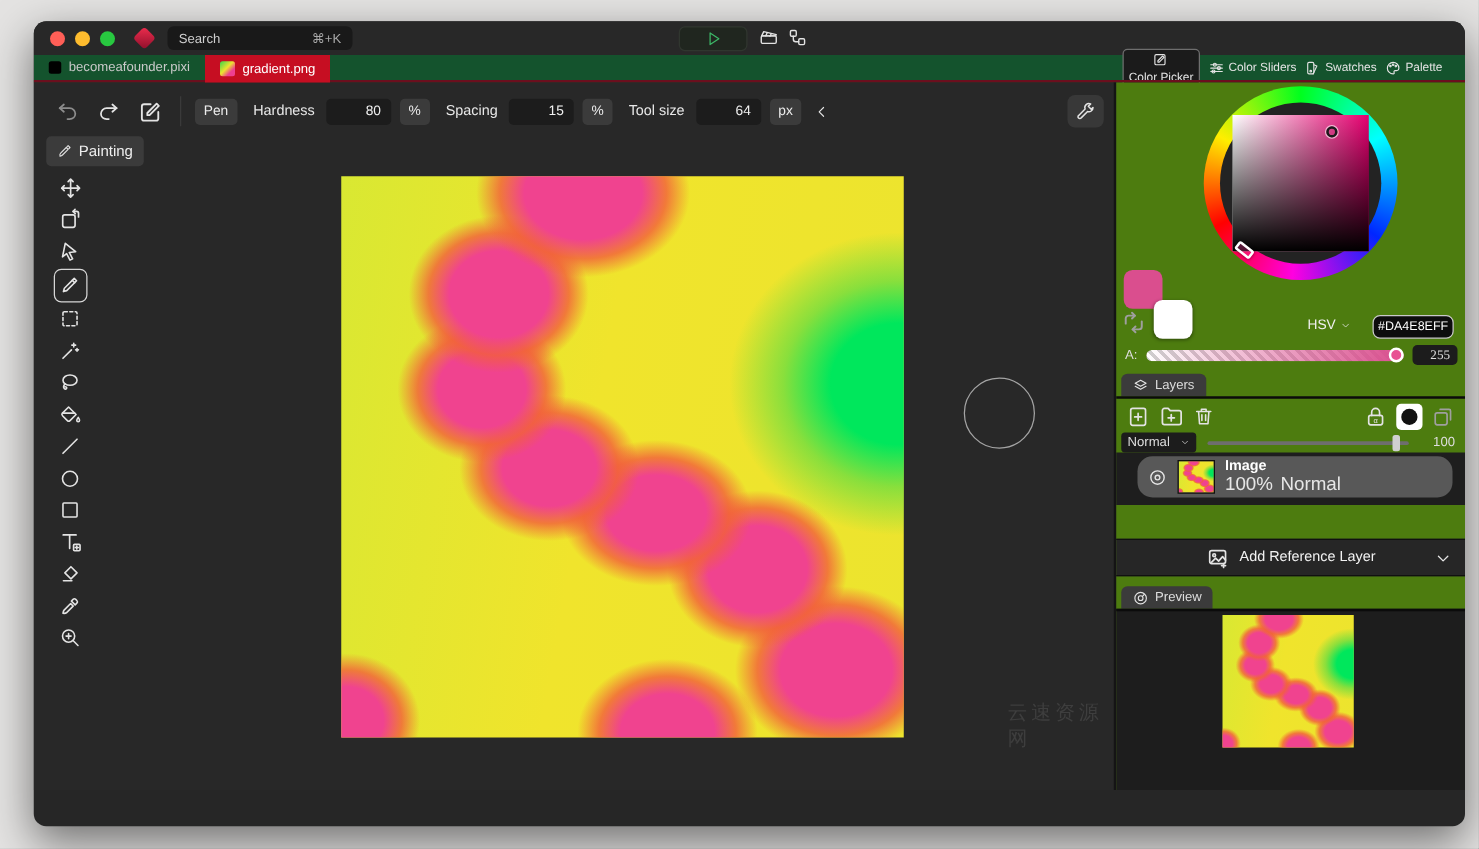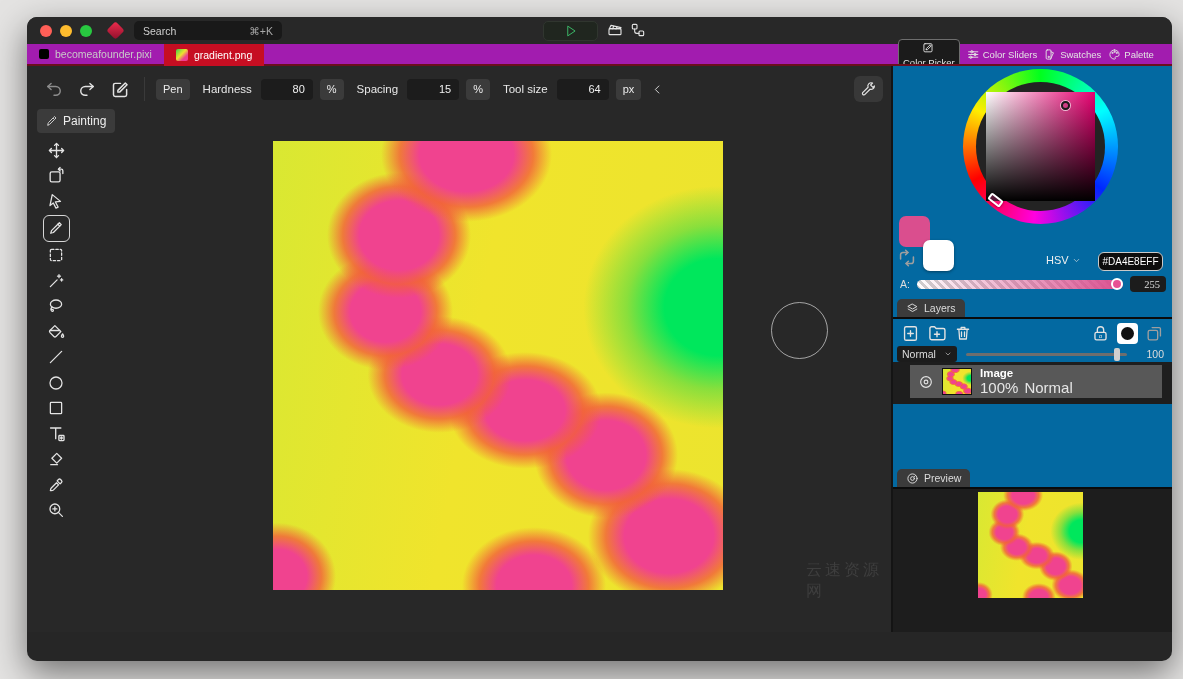--- a/index.html
+++ b/index.html
@@ -18,35 +18,35 @@
   .logo{width:13px;height:13px;margin:0 12px 0 9px;background:linear-gradient(135deg,#ef2d4e,#8e0f2b);
     transform:rotate(45deg);border-radius:3px;}
   .search{width:148px;height:19px;background:#191919;border-radius:5px;display:flex;align-items:center;
     justify-content:space-between;padding:0 9px;font-size:10.5px;color:#cfcfcf;}
   .search .sc{color:#a8a8a8;}
   .play-btn{position:absolute;left:516px;top:4px;width:55px;height:20px;background:#20261f;border:1px solid #30362f;
     border-radius:5px;display:flex;align-items:center;justify-content:center;}
   .tb-ic{position:absolute;top:5px;}
 
   
-  .tabstrip{position:relative;height:22px;background:#a21caf;display:flex;align-items:flex-start;}
+  .tabstrip{position:relative;height:22px;background:#14532d;display:flex;align-items:flex-start;}
   .strip-line{position:absolute;left:0;right:0;bottom:0;height:2px;background:#6b0f1e;}
   .doc-tab{height:20px;display:flex;align-items:center;gap:6px;padding:0 12px;font-size:10.5px;color:#c9c9c9;}
   .doc-tab.active{height:22px;background:#c60e22;color:#fff;z-index:1;}
   .doc-ic1{width:10px;height:10px;background:#000;border-radius:2px;}
   .mini-art{width:12px;height:12px;border-radius:2px;
     background:linear-gradient(135deg,#39d44a 0%,#eee22e 45%,#ee3f90 72%);}
   .ptabs{margin-left:auto;width:279px;height:20px;display:flex;align-items:center;gap:7px;padding:0 5px;font-size:9.5px;color:#e4e4e4;}
   .ptab{display:flex;align-items:center;gap:3px;white-space:nowrap;}
   .ptab.active{background:#1b1b1b;border:1px solid #6e6e6e;border-radius:4px;padding:1px 4px;flex-direction:column;}
 
   
   .content{position:absolute;top:49px;left:0;right:0;bottom:29px;display:flex;}
   .main{width:866px;position:relative;background:#282828;border-right:2px solid #141414;}
-  .panel{flex:1;position:relative;background:#0369a1;font-size:10.5px;}
+  .panel{flex:1;position:relative;background:#4d7c0f;font-size:10.5px;}
 
   
   .toolbar{position:absolute;top:9px;left:14px;right:8px;height:28px;display:flex;align-items:center;gap:7px;}
   .tbtn{width:26px;height:26px;display:flex;align-items:center;justify-content:center;}
   .tdiv{width:1px;height:24px;background:#3a3a3a;margin:0 4px;}
   .chip{background:#3b3b3b;border-radius:4px;height:21px;padding:0 7px;display:flex;align-items:center;font-size:11px;color:#ececec;}
   .tlabel{font-size:11.5px;color:#e8e8e8;margin:0 2px 0 6px;}
   .field{background:#1c1c1c;border-radius:4px;height:21px;width:52px;display:flex;align-items:center;
     justify-content:flex-end;padding:0 8px;font-size:11px;color:#f0f0f0;}
   .wrench{margin-left:auto;width:29px;height:26px;background:#383838;border-radius:6px;display:flex;align-items:center;justify-content:center;}
@@ -104,21 +104,21 @@
   .lay-div{position:absolute;left:0;right:0;top:251px;height:2px;background:#0b0b0b;}
   .layers-btns{position:absolute;left:8px;top:256px;right:8px;height:22px;display:flex;align-items:center;gap:7px;}
   .mask-chip{width:21px;height:21px;background:#fff;border-radius:4px;display:flex;align-items:center;justify-content:center;}
   .mask-dot{width:13px;height:13px;background:#111;border-radius:50%;}
   .blend-row{position:absolute;left:4px;top:280px;right:8px;height:16px;display:flex;align-items:center;gap:9px;font-size:10.5px;}
   .blend-select{width:60px;height:16px;background:#1c1c1c;border-radius:3px;display:flex;align-items:center;justify-content:space-between;padding:0 5px;}
   .op-slider{flex:1;position:relative;height:3px;background:#6e6e6e;border-radius:2px;}
   .op-handle{position:absolute;right:7px;top:-5px;width:6px;height:13px;background:#cfcfcf;border-radius:2px;}
   .op-val{width:28px;text-align:right;}
   .layers-list-bg{position:absolute;left:0;right:0;top:296px;height:42px;background:#1e1e1e;}
-  .layer-item{position:absolute;left:17px;top:299px;width:252px;height:33px;background:#585858;border-radius:0;
+  .layer-item{position:absolute;left:17px;top:299px;width:252px;height:33px;background:#585858;border-radius:12px;
     display:flex;align-items:center;gap:8px;padding:0 8px;}
   .layer-thumb{width:30px;height:27px;border:1px solid #101010;}
   .layer-name{font-size:11.5px;font-weight:bold;color:#fff;line-height:12px;}
   .layer-sub{font-size:15px;color:#e6e6e6;display:flex;gap:6px;}
 
   .addref{position:absolute;left:0;right:0;top:365px;height:30px;background:#262626;border-top:1px solid #101010;border-bottom:1px solid #101010;
     display:flex;align-items:center;justify-content:center;gap:8px;font-size:11.5px;color:#f2f2f2;}
   .addref-chev{position:absolute;right:10px;top:7px;}
   .preview-tab{position:absolute;left:4px;top:403px;height:18px;padding:0 9px;background:#3b3b3b;border-radius:5px 5px 0 0;
     display:flex;align-items:center;gap:5px;font-size:10.5px;}
@@ -465,20 +465,32 @@
         <div class="layer-thumb gradient-art"></div>
         <div>
           <div class="layer-name">Image</div>
           <div class="layer-sub">
             <span>100%</span>
             <span>Normal</span>
           </div>
         </div>
       </div>
 
+      <div class="addref">
+        <svg class="i" width="19" height="19" viewBox="0 0 24 24">
+            <rect x="3.5" y="4.5" width="16" height="13" rx="2"></rect>
+            <circle cx="8" cy="9" r="1.4"></circle>
+            <path d="M5.5 16l4-4 3 3 4-4.5 3 3.5"></path>
+            <path d="M17.5 17.5v4M15.5 19.5h4"></path>
+          </svg>
+        <span>Add Reference Layer</span>
+        <svg class="i addref-chev" width="15" height="15" viewBox="0 0 24 24">
+            <path d="M6 9.5l6 6 6-6"></path>
+          </svg>
+      </div>
 
       <div class="preview-tab">
         <svg class="i" width="13" height="13" viewBox="0 0 24 24">
             <circle cx="12" cy="12" r="8.5"></circle>
             <circle cx="12" cy="12" r="3.5"></circle>
             <path d="M15.5 8.5l2-2"></path>
           </svg>
         <span>Preview</span>
       </div>
       <div class="preview-bg"></div>

